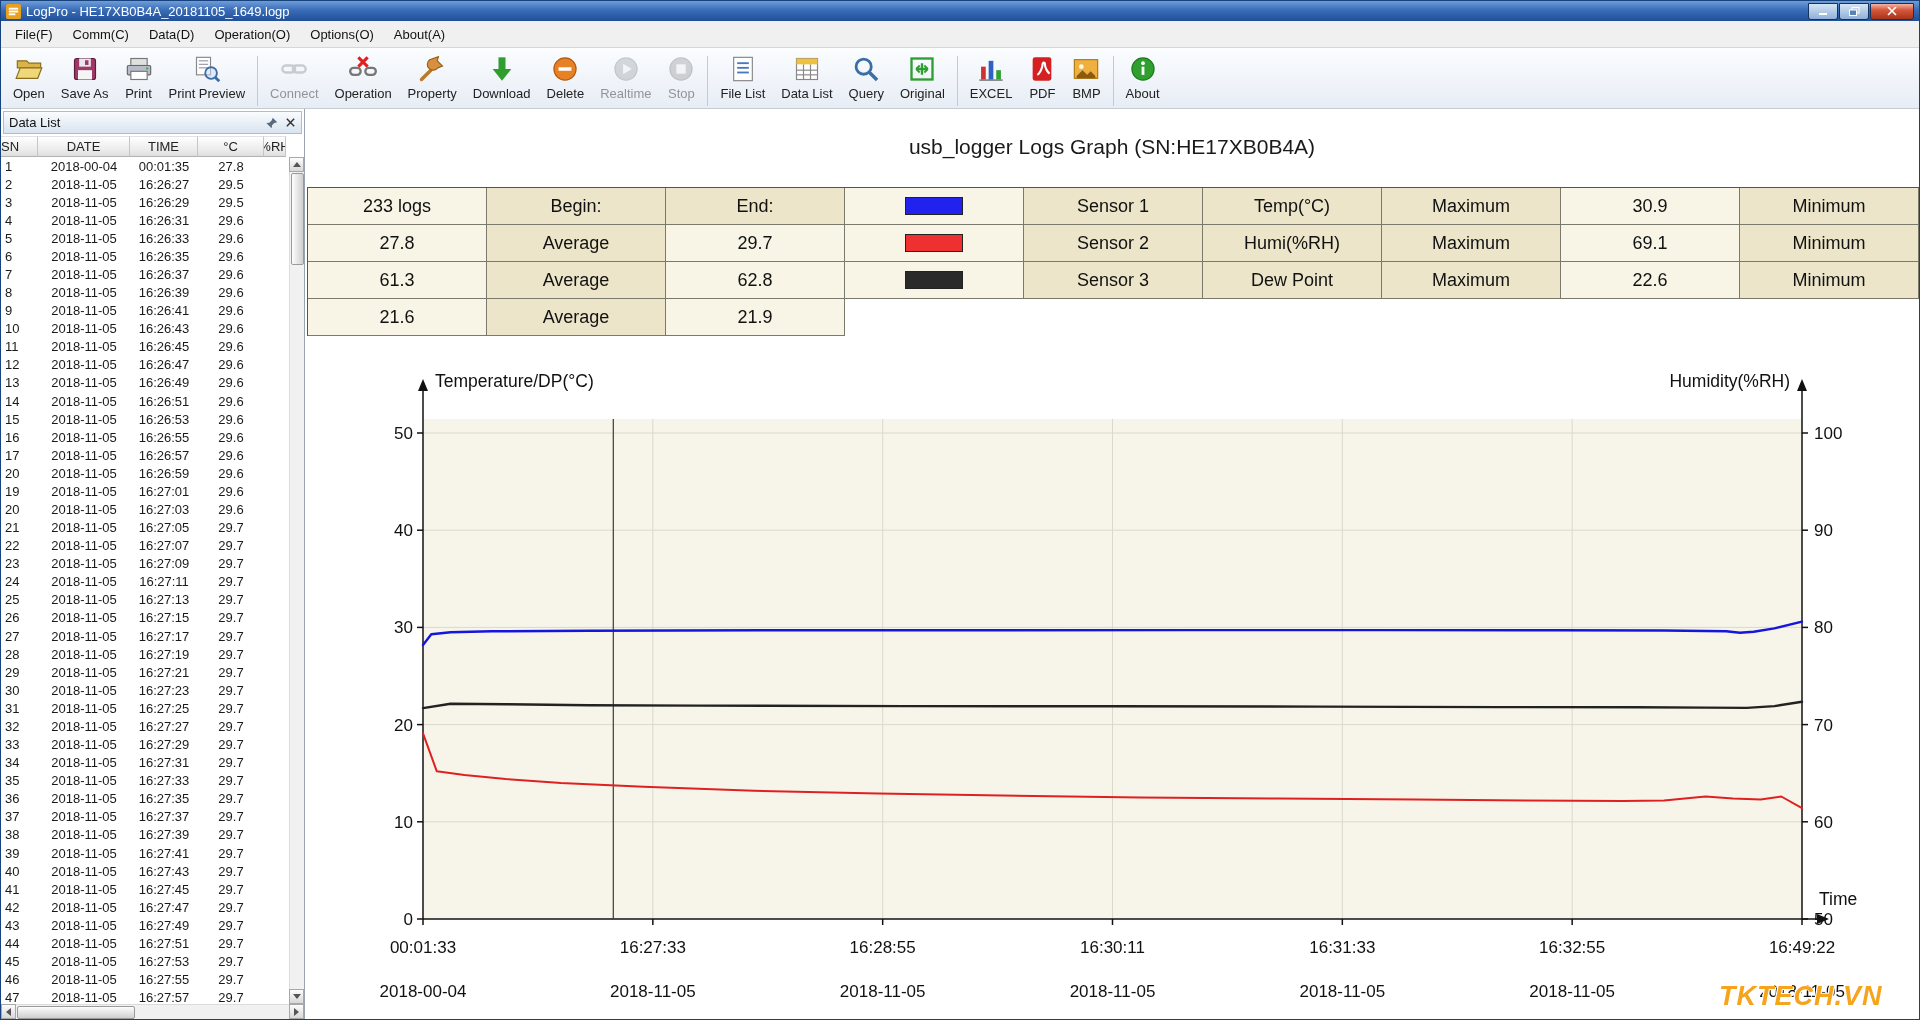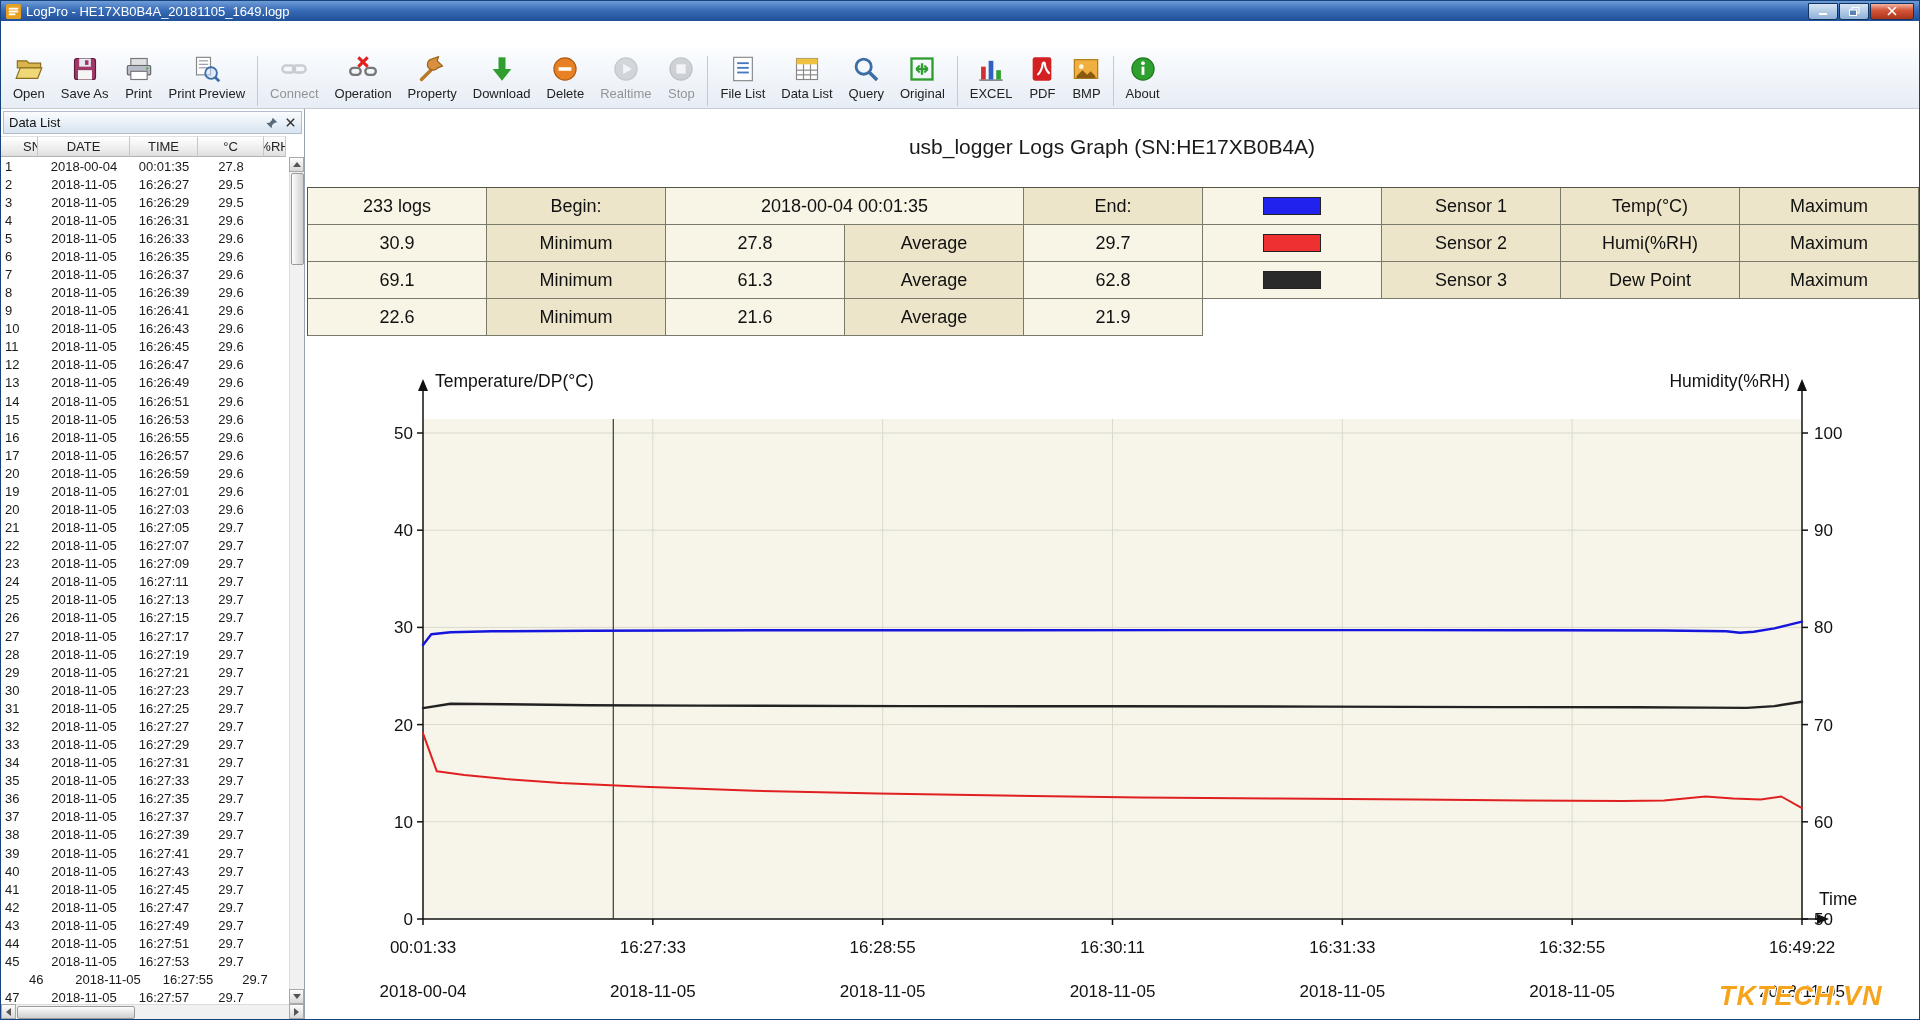--- a/index.html
+++ b/index.html
@@ -39,21 +39,21 @@
   .panel-header{position:absolute;left:2px;right:2px;top:2px;height:23px;
     background:linear-gradient(#fafcfe,#d8e4f0);border:1px solid #b0bccc;
     display:flex;align-items:center;gap:6px;padding:0 5px;font-size:13px;color:#111;}
   .ph-icons{margin-left:auto;display:flex;gap:7px;align-items:center;}
   .ph-icons svg{display:block;}
   .colhdr{position:absolute;left:0;right:0;top:27px;height:21px;display:flex;overflow:hidden;}
   .hcell{background:linear-gradient(#ffffff,#ebebeb 70%,#dedede);
     border-right:1px solid #c6c6c6;border-bottom:1px solid #b2b2b2;border-top:1px solid #e2e2e2;
     font-size:13px;color:#222;display:flex;align-items:center;justify-content:center;
     overflow:hidden;white-space:nowrap;flex:0 0 auto;}
-  .hcell.first{justify-content:flex-start;padding-left:22px;}
+  .hcell.first{justify-content:flex-start;padding-left:0;}
   .list-body{position:absolute;left:0;top:48px;bottom:15px;right:15px;overflow:hidden;}
   .drow{display:flex;height:18.08px;align-items:center;font-size:13px;color:#1a1a1a;}
   .dcell{flex:0 0 auto;overflow:hidden;white-space:nowrap;text-align:center;}
   .dcell.sn{text-align:left;padding-left:4px;}
   
   .vscroll{position:absolute;right:0;top:48px;bottom:15px;width:15px;background:#f1f1f1;
     border-left:1px solid #dcdcdc;}
   .hscroll{position:absolute;left:0;right:0;bottom:0;height:15px;background:#f1f1f1;
     border-top:1px solid #dcdcdc;}
   .sbtn{position:absolute;width:15px;height:15px;background:linear-gradient(#fdfdfd,#d8d8d8);
@@ -113,20 +113,28 @@
           </svg>
       </span>
       <span class="winbtn close">
         <svg width="10" height="9" viewBox="0 0 10 9">
             <path d="M1 0 L9 8 M9 0 L1 8" stroke="#fff" stroke-width="1.6"></path>
           </svg>
       </span>
     </span>
   </div>
 
+  <div class="menubar">
+      <div class="menu-item">File(F)</div>
+      <div class="menu-item">Comm(C)</div>
+      <div class="menu-item">Data(D)</div>
+      <div class="menu-item">Operation(O)</div>
+      <div class="menu-item">Options(O)</div>
+      <div class="menu-item">About(A)</div>
+    </div>
 
   <div class="toolbar">
       <div class="tbtn">
         <span class="ticon">
           <svg viewBox="0 0 24 24">
             <path d="M2 5h8l2 2h10v4H2z" fill="#d9b44a" stroke="#8a6d1f"></path>
             <path d="M4.5 11h18.5l-3.5 9H1z" fill="#f0d878" stroke="#8a6d1f"></path>
           </svg>
         </span>
         <span>Open</span>
@@ -607,21 +615,21 @@
           <div class="dcell" style="width: 68px;">16:27:51</div>
           <div class="dcell" style="width: 66px;">29.7</div>
         </div>
         <div class="drow">
           <div class="dcell sn" style="width: 37px;">45</div>
           <div class="dcell" style="width: 92px;">2018-11-05</div>
           <div class="dcell" style="width: 68px;">16:27:53</div>
           <div class="dcell" style="width: 66px;">29.7</div>
         </div>
         <div class="drow">
-          <div class="dcell sn" style="width: 37px; margin-left: 24px;">46</div>
+          <div class="dcell sn" style="width: 37px;">46</div>
           <div class="dcell" style="width: 92px;">2018-11-05</div>
           <div class="dcell" style="width: 68px;">16:27:55</div>
           <div class="dcell" style="width: 66px;">29.7</div>
         </div>
         <div class="drow">
           <div class="dcell sn" style="width: 37px;">47</div>
           <div class="dcell" style="width: 92px;">2018-11-05</div>
           <div class="dcell" style="width: 68px;">16:27:57</div>
           <div class="dcell" style="width: 66px;">29.7</div>
         </div>
@@ -644,21 +652,20 @@
           <i class="tri right"></i>
         </span>
     </div>
   </div>
 
   <div class="main">
     <div class="graph-title">usb_logger Logs Graph (SN:HE17XB0B4A)</div>
     <div class="summary">
         <div class="scell val">233 logs</div>
         <div class="scell lab">Begin:</div>
-        <div class="scell val" style="grid-column: span 2;">2018-00-04 00:01:35</div>
         <div class="scell lab">End:</div>
         <div class="scell val">
           <span class="swatch" style="background: rgb(34, 34, 238);"></span>
         </div>
         <div class="scell lab">Sensor 1</div>
         <div class="scell lab">Temp(°C)</div>
         <div class="scell lab">Maximum</div>
         <div class="scell val">30.9</div>
         <div class="scell lab">Minimum</div>
         <div class="scell val">27.8</div>

